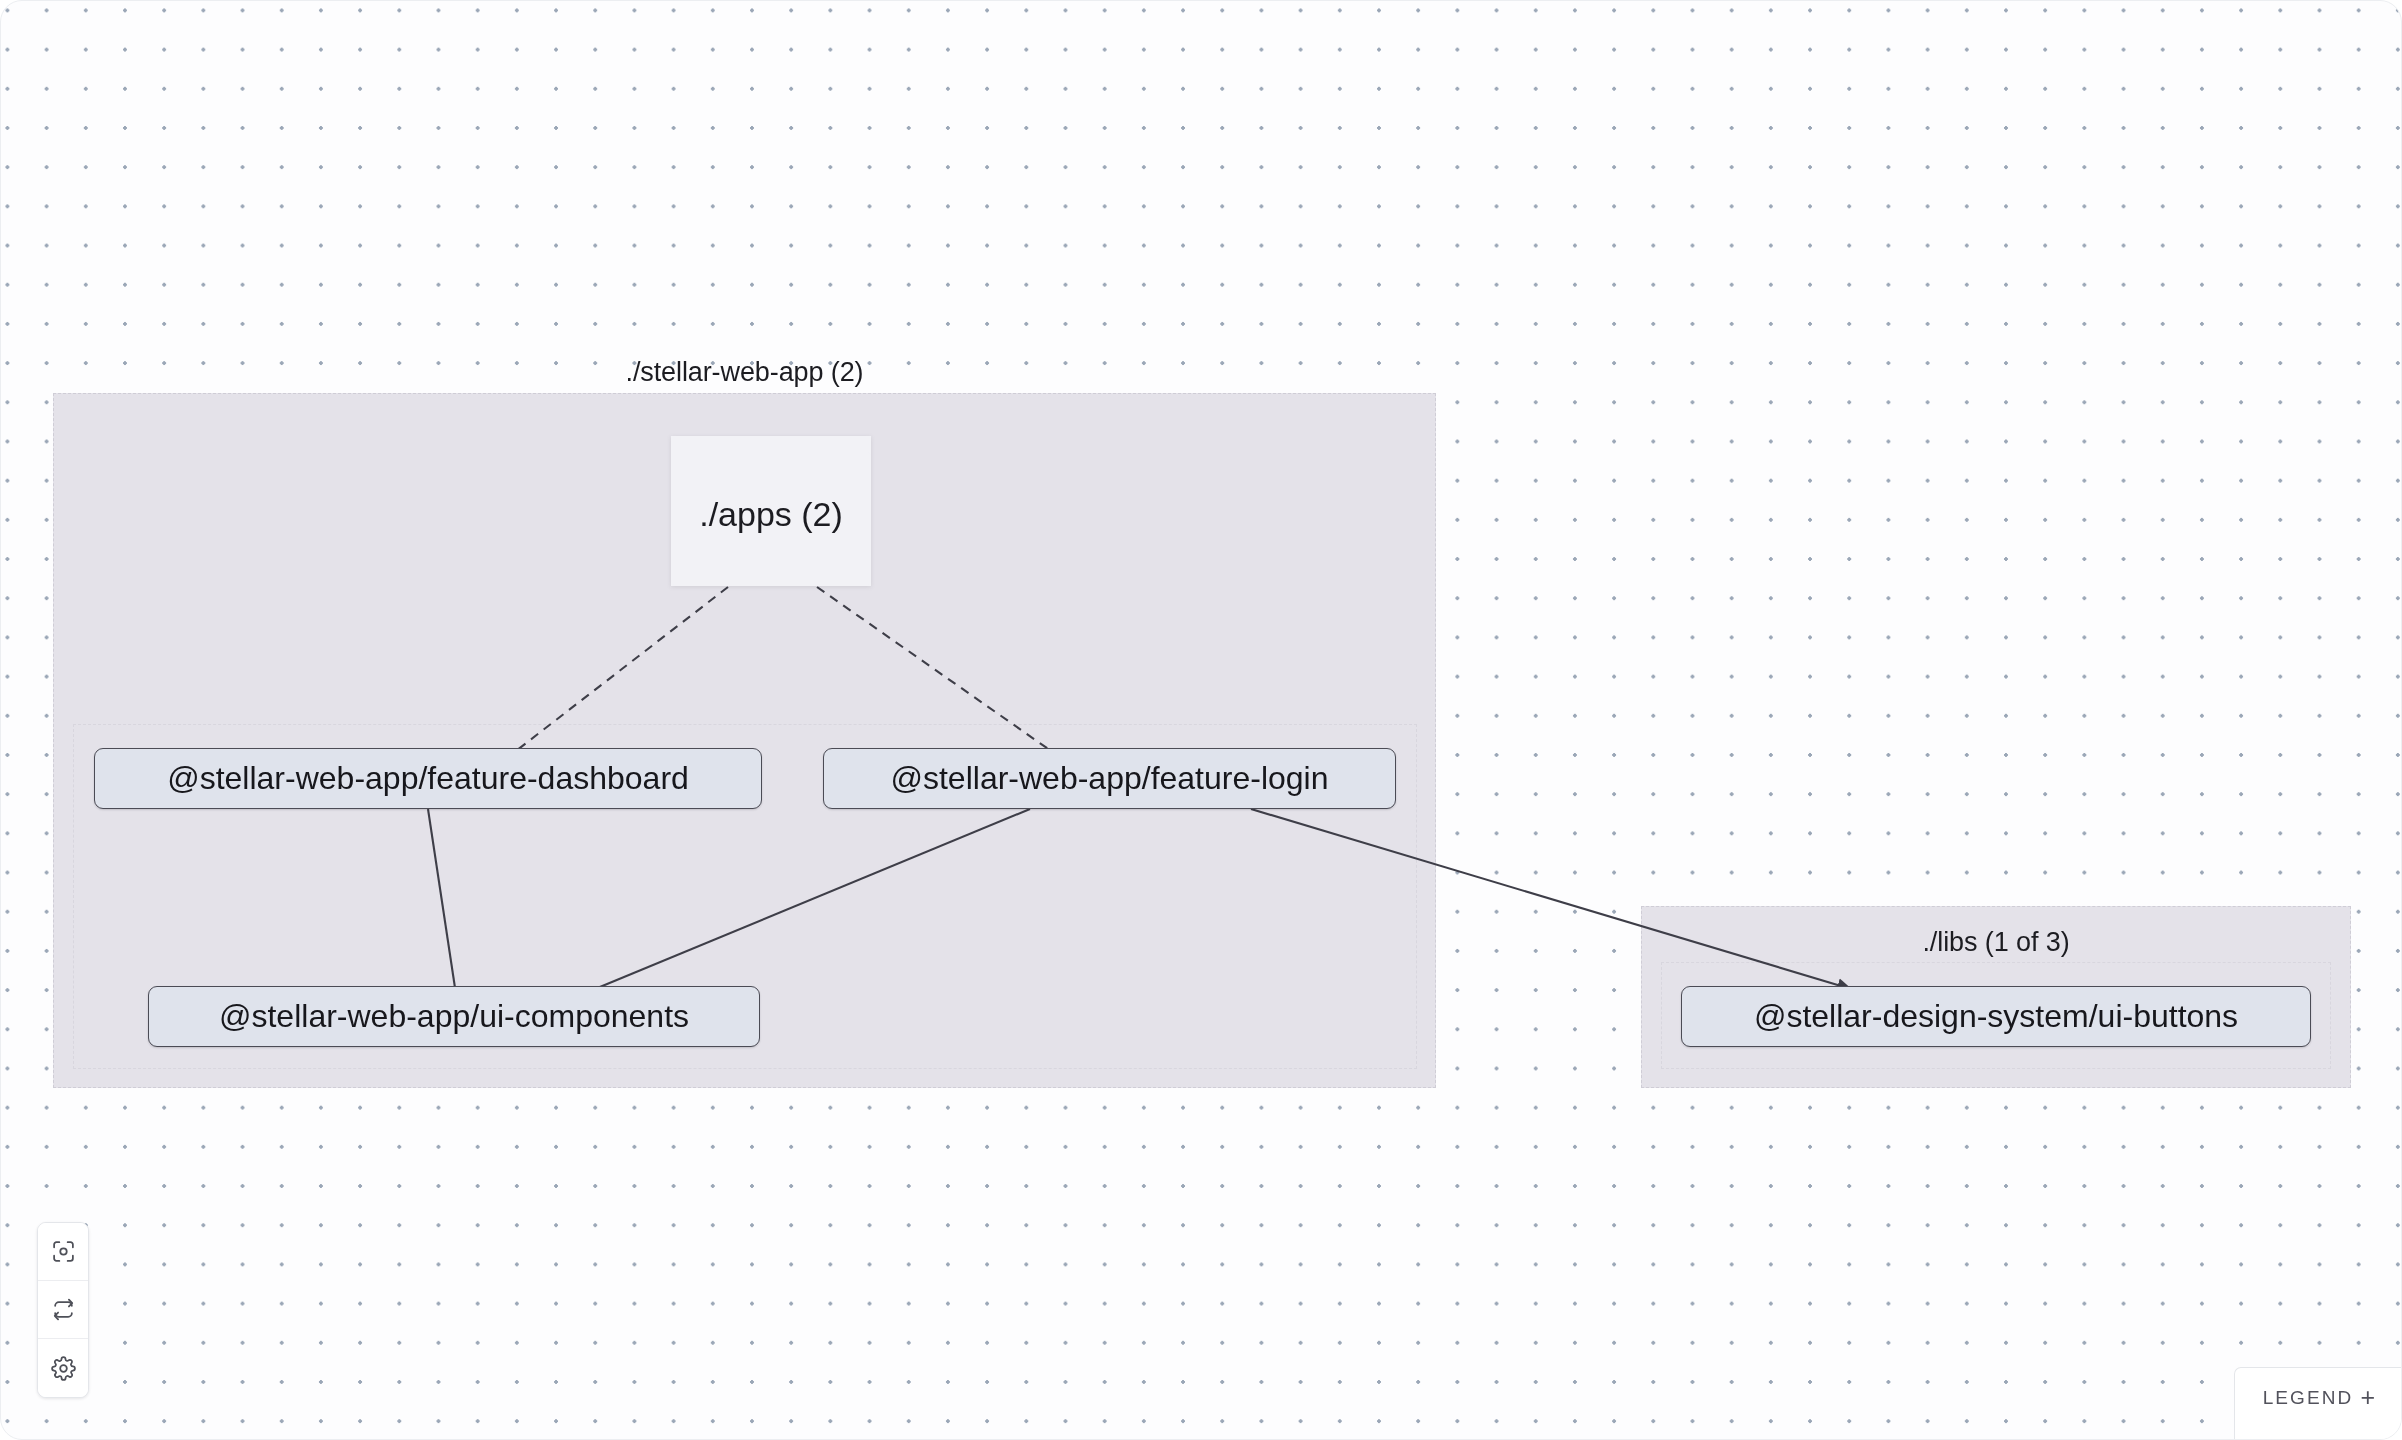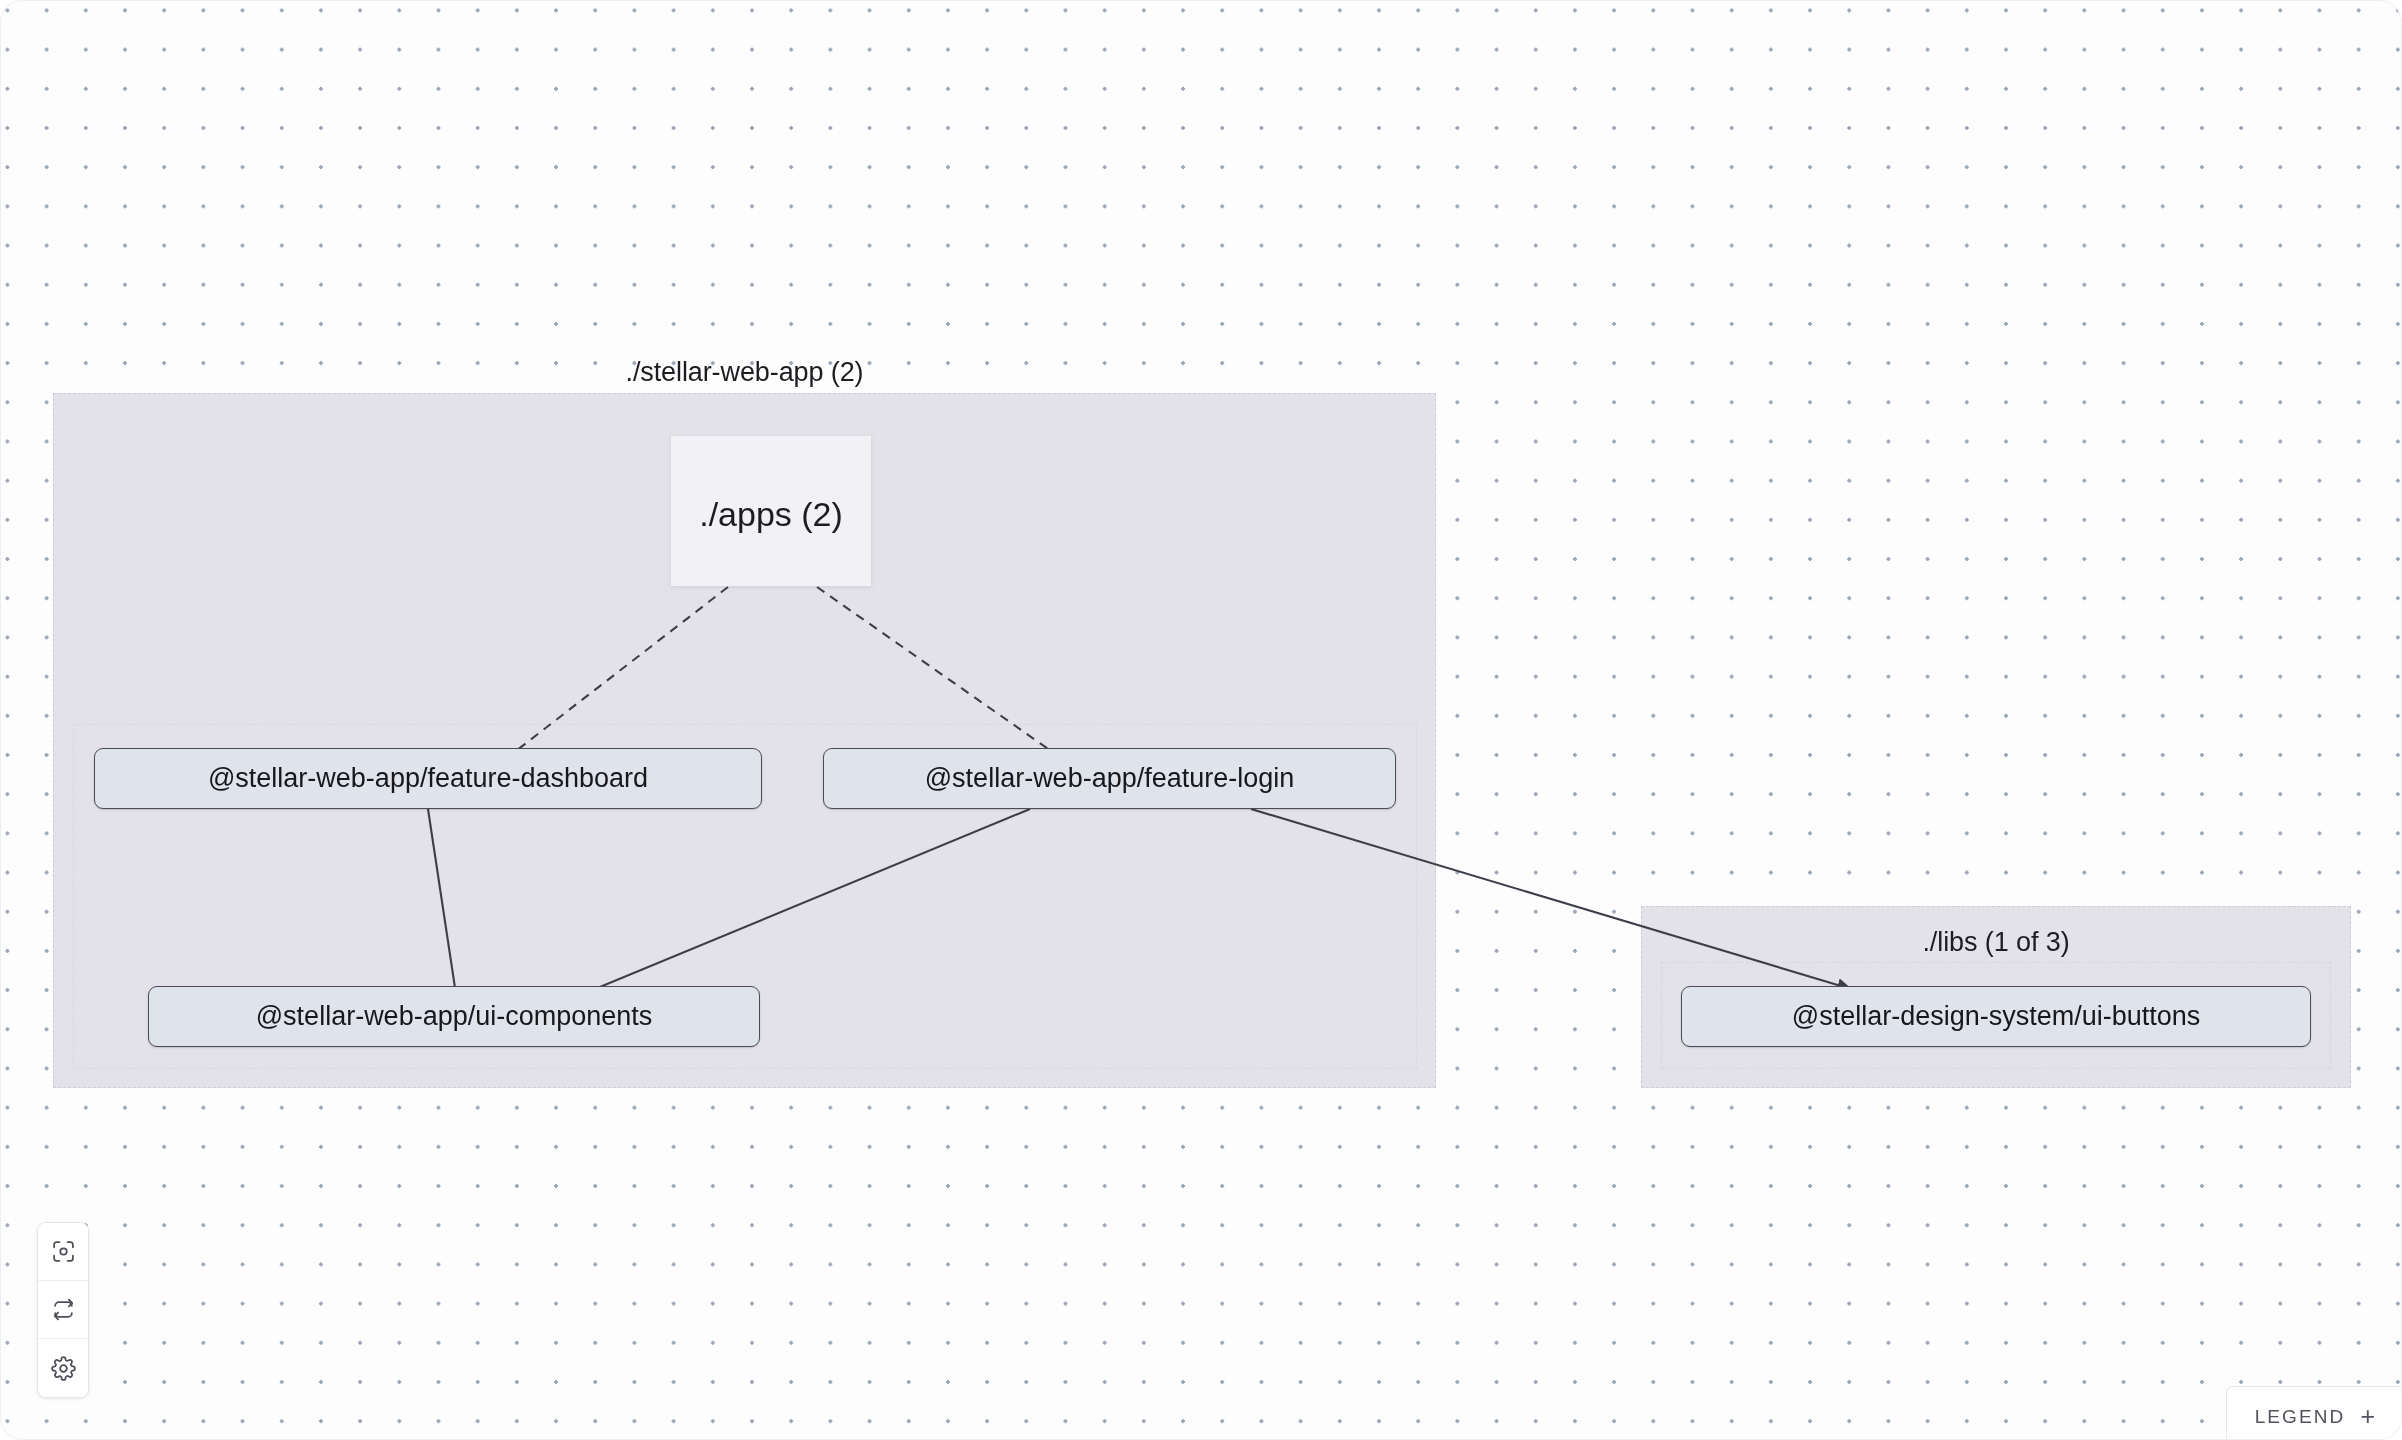--- a/index.html
+++ b/index.html
@@ -84,21 +84,21 @@
   
   .node {
     position: absolute;
     display: flex;
     align-items: center;
     justify-content: center;
     background: #dfe3ec;
     border: 1.6px solid #4b4b55;
     border-radius: 9px;
     box-shadow: 0 1px 2px rgba(35,35,45,0.18);
-    font-size: 27px;
+    font-size: 32px;
     color: #17171c;
     white-space: nowrap;
     cursor: pointer;
     padding: 0 14px;
   }
 
   
   #edges {
     position: absolute;
     left: 0; top: 0;
@@ -136,24 +136,24 @@
 
   
   #legend {
     position: absolute;
     right: 0px;
     bottom: 0px;
     background: #ffffff;
     border-left: 1px solid #e4e6ea;
     border-top: 1px solid #e4e6ea;
     border-top-left-radius: 7px;
-    padding: 17px 26px 10px 28px;
+    padding: 17px 26px 29px 28px;
     display: flex;
     align-items: center;
-    gap: 15px;
+    gap: 7px;
     cursor: pointer;
     justify-content: center;
   }
   #legend .legend-text {
     font-size: 19px;
     letter-spacing: 2.1px;
     color: #52525c;
   }
   #legend .legend-plus {
     font-size: 25px;

